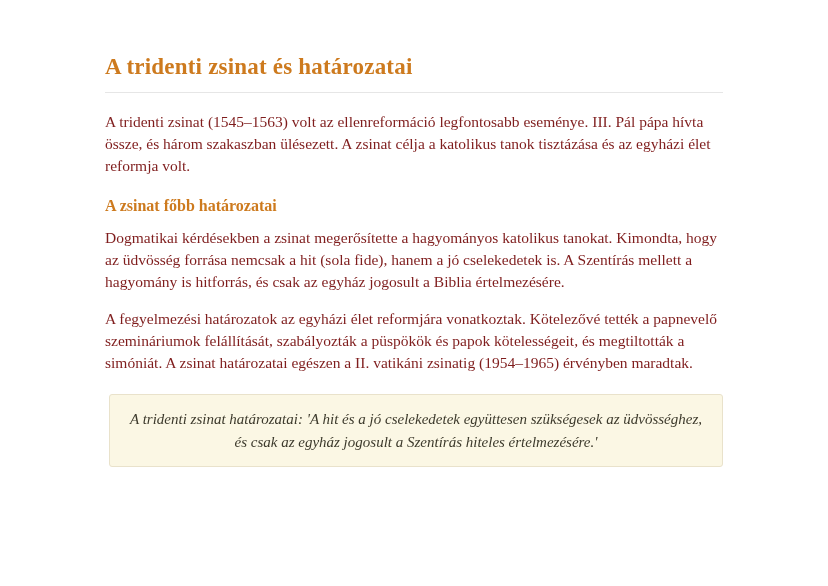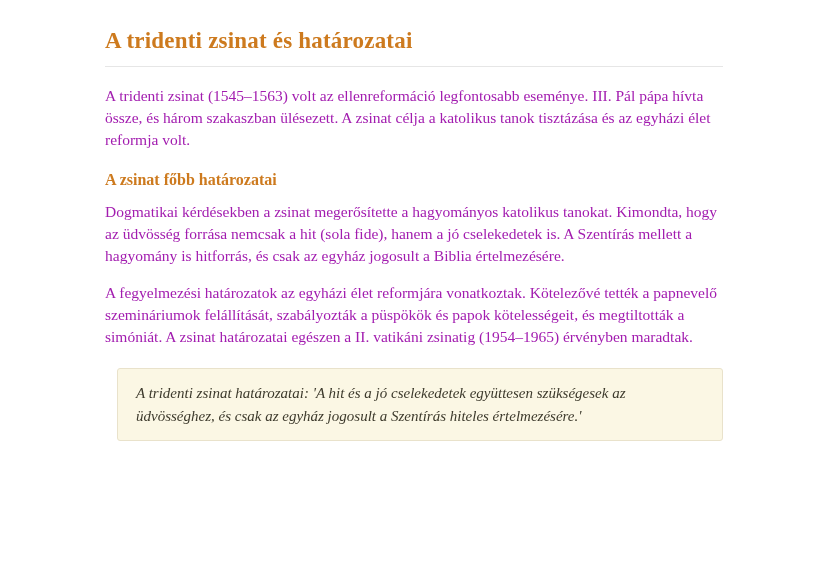--- a/index.html
+++ b/index.html
@@ -14,57 +14,58 @@
     height: 586px;
     overflow: hidden;
     font-family: "Liberation Serif", "DejaVu Serif", serif;
     color: #262626;
     -webkit-font-smoothing: antialiased;
   }
 
   .page {
     width: 618px;
     margin-left: 105px;
-    padding-top: 28px;
+    padding-top: 54px;
   }
 
   .page-title {
     font-size: 23px;
     font-weight: 700;
     color: #cd7a1e;
     letter-spacing: 0.2px;
     margin-bottom: 12px;
   }
 
   .title-divider {
     border: none;
     border-top: 1px solid #e6e6e6;
     margin: 0 0 18px 0;
   }
 
   .body-paragraph {
     font-size: 15.5px;
     line-height: 1.42;
-    color: #a21caf;
+    color: #7f1d1d;
     margin-bottom: 15px;
   }
 
   .section-heading {
     font-size: 16px;
     font-weight: 700;
     color: #cd7a1e;
     margin: 20px 0 12px 0;
   }
 
   .quote-box {
     background: #fbf7e4;
     border: 1px solid #e9e2cb;
     border-radius: 3px;
     padding: 13px 18px;
-    margin: 20px 0 18px 12px;
+    margin: 20px 0 18px 4px;
+    text-align: center;
   }
 
   .quote-text {
     font-size: 15px;
     font-style: italic;
     line-height: 1.5;
     color: #3d3a2c;
   }
 </style>
 </head>

